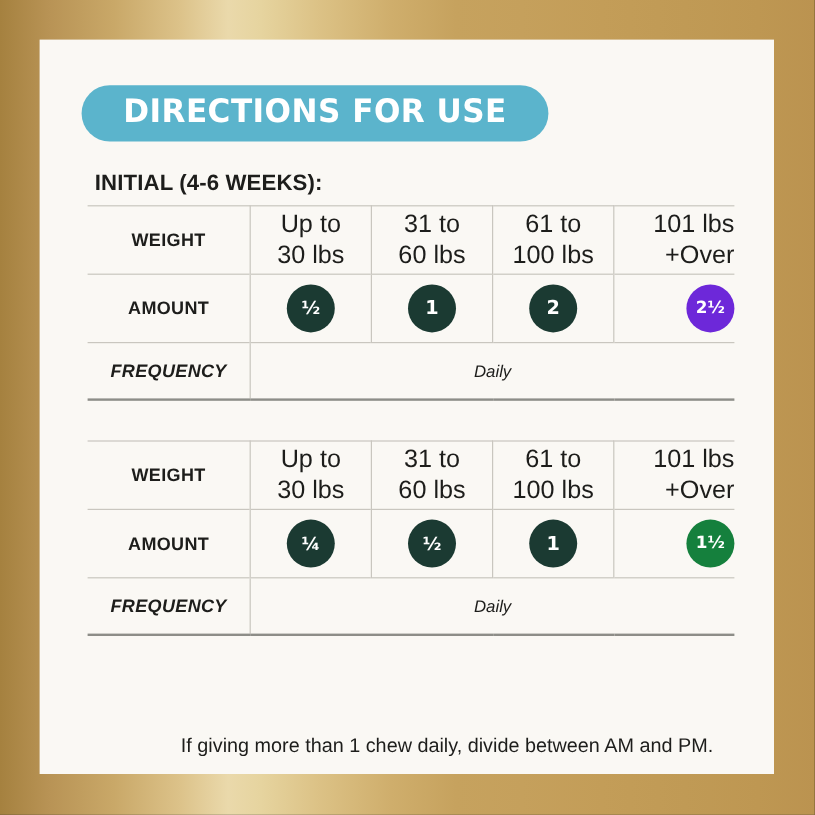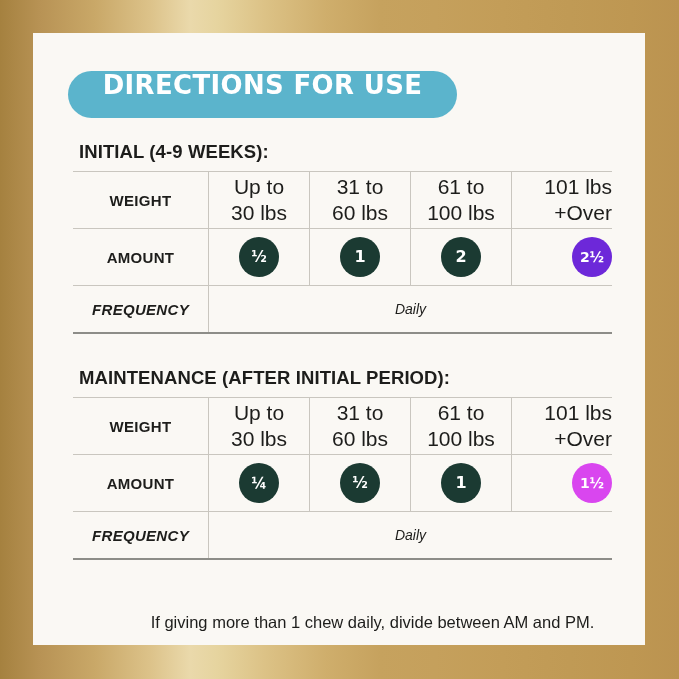--- a/index.html
+++ b/index.html
@@ -51,20 +51,21 @@
 
   
   #title-pill {
     position: absolute;
     left: 35px;
     top: 38px;
     height: 47px;
     padding: 0 28px 0 28px;
     border-radius: 24px;
     display: flex;
+    align-items: center;
     justify-content: center;
   }
   #title-pill-label {
     font-family: "DejaVu Sans", sans-serif;
     font-weight: bold;
     font-size: 27px;
     letter-spacing: 0.4px;
     line-height: 1;
     white-space: nowrap;
     transform: scaleX(0.96);
@@ -173,21 +174,21 @@
 
 <div id="gold-frame">
 
   <div id="card" style="background: rgb(250, 248, 244);">
 
     <div id="title-pill" style="background: rgb(91, 180, 204);">
       <span id="title-pill-label" style="color: rgb(255, 255, 255);">DIRECTIONS FOR USE</span>
     </div>
 
     <div class="section" id="section-initial">
-      <div class="section-heading" style="color: rgb(29, 29, 27);">INITIAL (4-9 WEEKS):</div>
+      <div class="section-heading" style="color: rgb(29, 29, 27);">INITIAL (4-6 WEEKS):</div>
 
       <table class="dose-table">
         <tbody>
           <tr class="weight-row">
             <td class="row-label" style="color: rgb(29, 29, 27);">WEIGHT</td>
             <td class="dose-cell" style="color: rgb(29, 29, 27);">
               <div class="weight-text">
                 <span>Up to</span>
                 <span>30 lbs</span>
               </div>
@@ -230,21 +231,20 @@
 
           <tr class="frequency-row last-row">
             <td class="row-label" style="color: rgb(29, 29, 27);">FREQUENCY</td>
             <td class="span-cell daily-text" colspan="4" style="color: rgb(29, 29, 27);">Daily</td>
           </tr>
         </tbody>
       </table>
     </div>
 
     <div class="section" id="section-maintenance">
-      <div class="section-heading" style="color: rgb(29, 29, 27);">MAINTENANCE (AFTER INITIAL PERIOD):</div>
 
       <table class="dose-table">
         <tbody>
           <tr class="weight-row">
             <td class="row-label" style="color: rgb(29, 29, 27);">WEIGHT</td>
             <td class="dose-cell" style="color: rgb(29, 29, 27);">
               <div class="weight-text">
                 <span>Up to</span>
                 <span>30 lbs</span>
               </div>
@@ -274,21 +274,21 @@
             <td class="dose-cell" style="color: rgb(29, 29, 27);">
               <span class="chip frac" style="background: rgb(27, 58, 50); color: rgb(255, 255, 255);">¼</span>
             </td>
             <td class="dose-cell" style="color: rgb(29, 29, 27);">
               <span class="chip frac" style="background: rgb(27, 58, 50); color: rgb(255, 255, 255);">½</span>
             </td>
             <td class="dose-cell" style="color: rgb(29, 29, 27);">
               <span class="chip" style="background: rgb(27, 58, 50); color: rgb(255, 255, 255);">1</span>
             </td>
             <td class="dose-cell last-col" style="color: rgb(29, 29, 27);">
-              <span class="chip mixed" style="background: #d946ef; color: rgb(255, 255, 255);">1½</span>
+              <span class="chip mixed" style="background: #15803d; color: rgb(255, 255, 255);">1½</span>
             </td>
           </tr>
 
           <tr class="frequency-row last-row">
             <td class="row-label" style="color: rgb(29, 29, 27);">FREQUENCY</td>
             <td class="span-cell daily-text" colspan="4" style="color: rgb(29, 29, 27);">Daily</td>
           </tr>
         </tbody>
       </table>
     </div>

